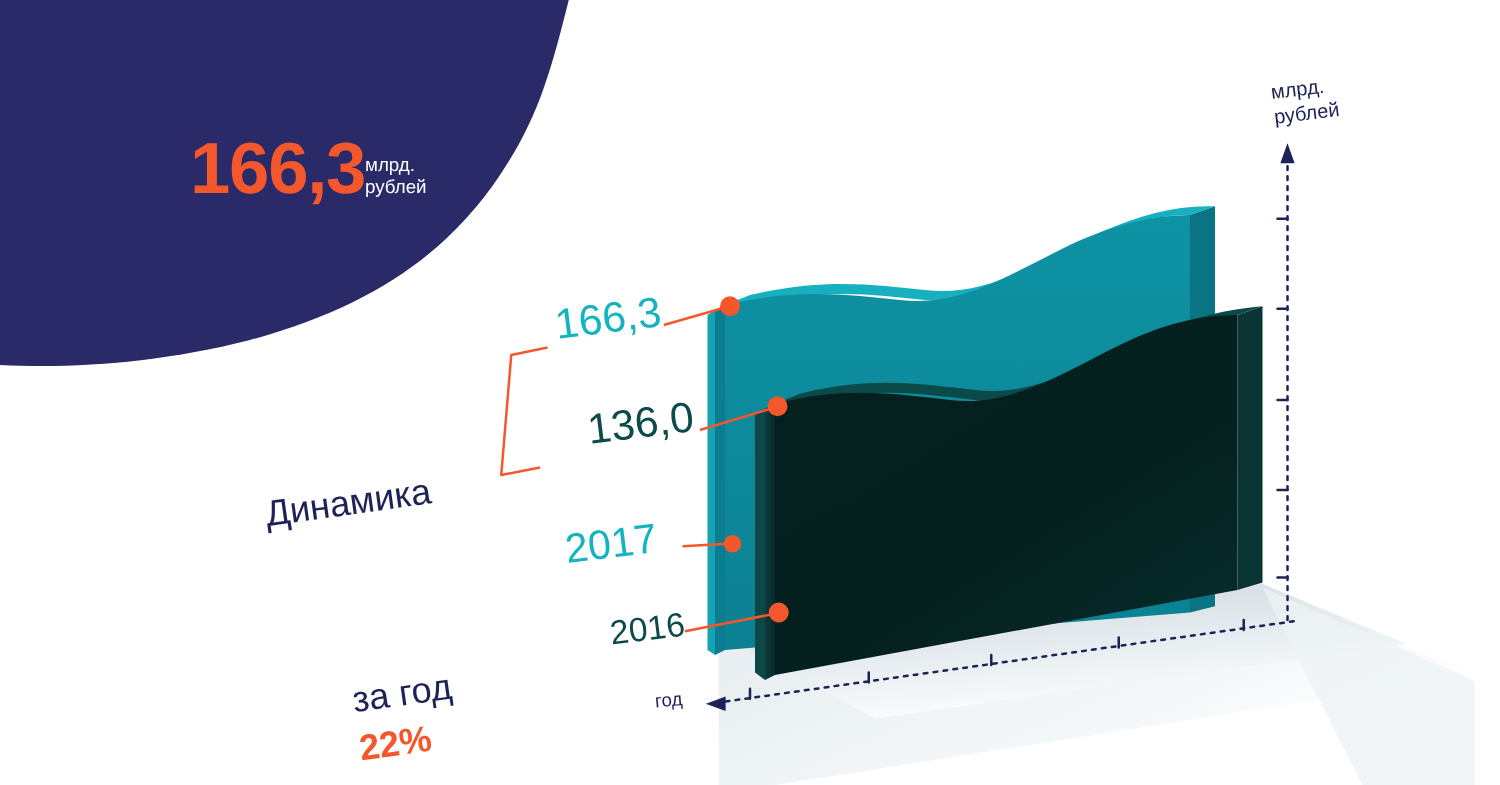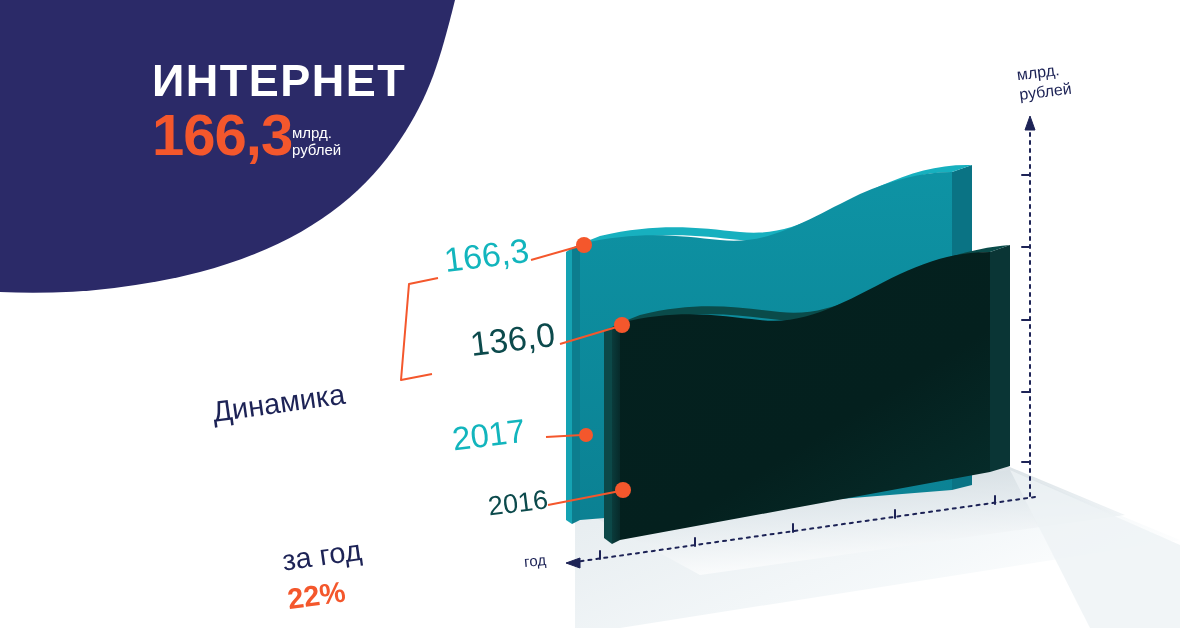--- a/index.html
+++ b/index.html
@@ -262,21 +262,20 @@
       <circle cx="586" cy="435" r="7"></circle>
       <circle cx="623" cy="490" r="8"></circle>
     </g>
 
     <g stroke="#f4572c" stroke-width="2" fill="none" stroke-linejoin="round">
       <path d="M438,278 L409,284 L401,380 L432,374"></path>
     </g>
   </svg>
 
   <div id="header-block">
-    <div id="title-internet" class="txt" style="position:absolute;">ИНТЕРНЕТ</div>
     <div id="headline-value" class="txt" style="position:absolute;">166,3</div>
     <div id="headline-unit" style="position:absolute;">млрд.
 рублей</div>
   </div>
 
   <div id="yaxis-caption" class="txt">млрд.
 рублей</div>
   <div id="xaxis-caption" class="txt">год</div>
 
   <div id="label-2017-value" class="txt">166,3</div>

